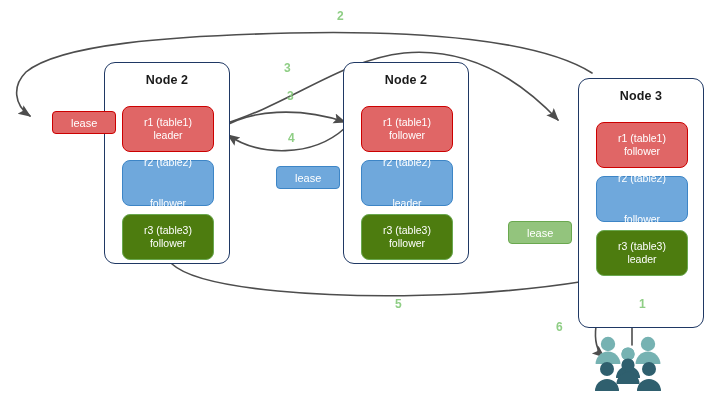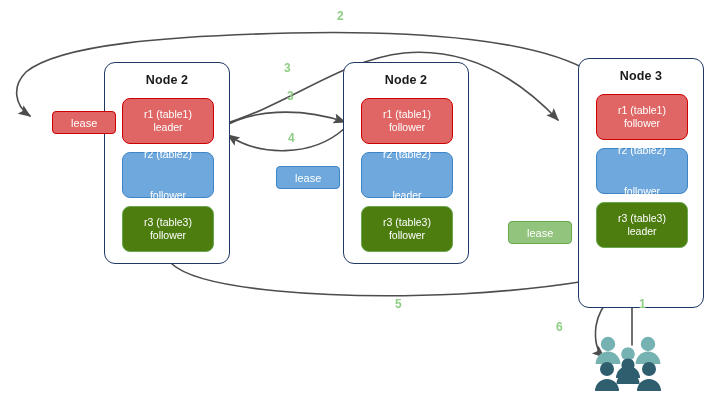--- a/index.html
+++ b/index.html
@@ -57,20 +57,21 @@
     border-radius: 8px;
     display: flex;
     flex-direction: column;
     align-items: center;
     justify-content: center;
     color: #ffffff;
     font-size: 10.5px;
     line-height: 13.5px;
     text-align: center;
     white-space: nowrap;
+    margin-top: 8px;
   }
   .rep-red   { background: #e06666; border: 1.3px solid #cc0000; }
   .rep-blue  { background: #6fa8dc; border: 1.3px solid #3d85c6; }
   .rep-green { background: #4d7c0f; border: 1.3px solid #6aa84f; }
 
   .r1 { top: 35px; }
   .r2 { top: 89px; gap: 28px; }
   .r3 { top: 143px; }
 
   
@@ -172,21 +173,21 @@
     <div class="replica rep-blue r2">
       <span>r2 (table2)</span>
       <span>leader</span>
     </div>
     <div class="replica rep-green r3">
       <span>r3 (table3)</span>
       <span>follower</span>
     </div>
   </div>
 
-  <div class="node" style="left:578px; top:58px; width:126px; height:250px;">
+  <div class="node" style="left:578px; top:78px; width:126px; height:250px;">
     <div class="node-title">Node 3</div>
     <div class="replica rep-red r1">
       <span>r1 (table1)</span>
       <span>follower</span>
     </div>
     <div class="replica rep-blue r2">
       <span>r2 (table2)</span>
       <span>follower</span>
     </div>
     <div class="replica rep-green r3">

